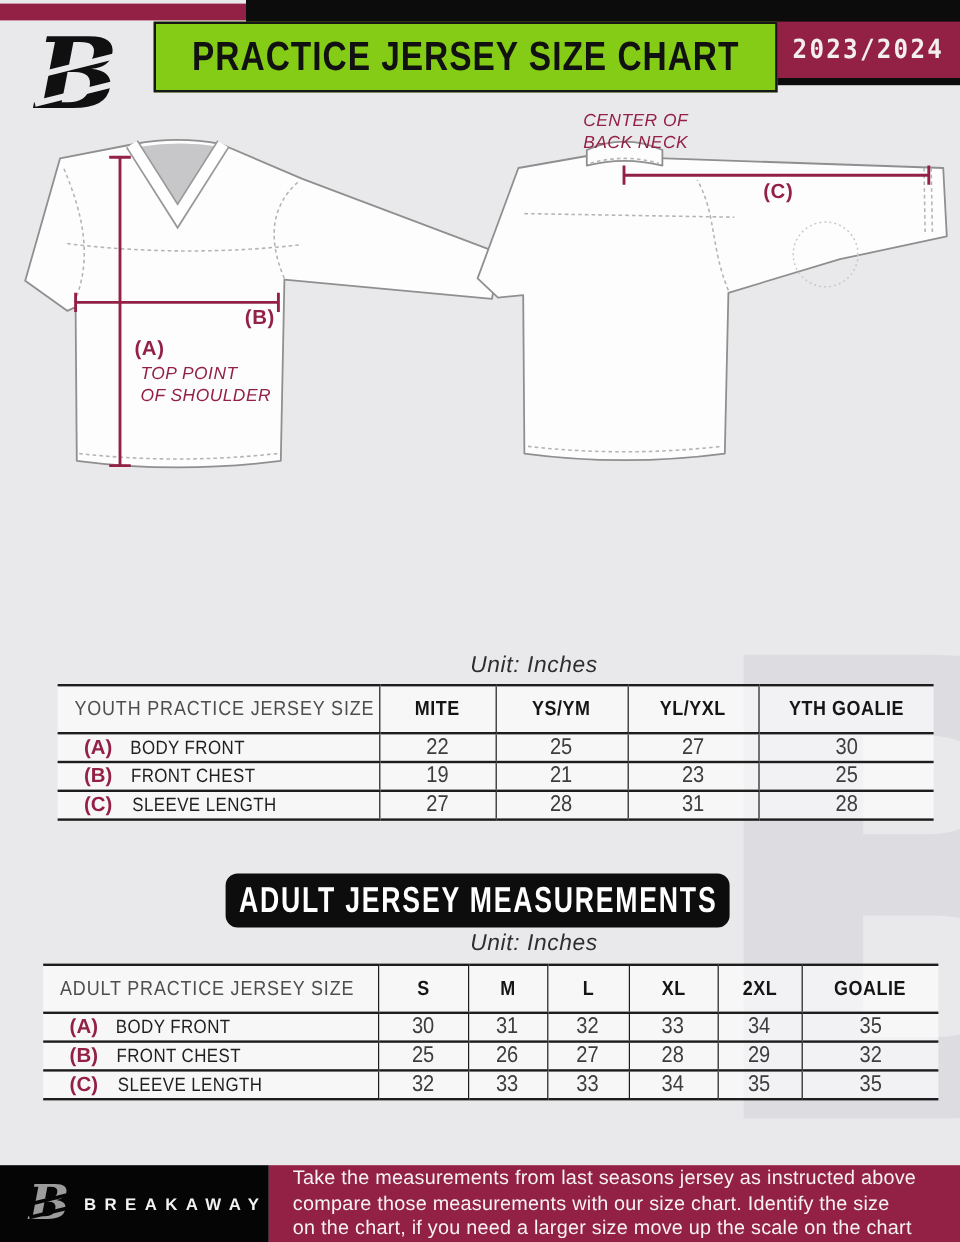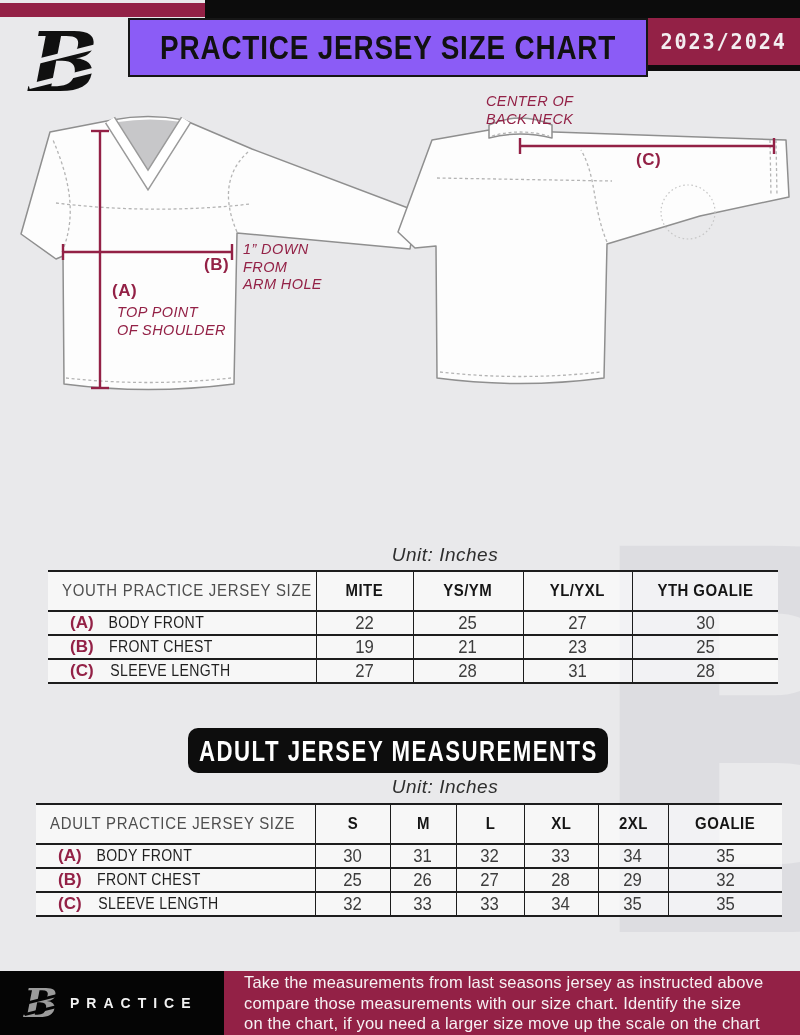--- a/index.html
+++ b/index.html
@@ -23,21 +23,21 @@
     font-size:530px;line-height:.92;font-weight:bold;
     font-family:"DejaVu Sans",sans-serif;
     color:#dddde1;z-index:0;user-select:none;
   }
 
   
   .hdr-black{position:absolute;left:205px;top:0;width:595px;height:71px;background:#0c0c0c;z-index:1;}
   .hdr-strip{position:absolute;left:0;top:3px;width:205px;height:14px;background:var(--maroon);z-index:1;}
   .title-box{
     position:absolute;left:128px;top:18px;width:520px;height:59px;
-    background:#8b5cf6;border:2px solid #161616;z-index:2;
+    background:#84cc16;border:2px solid #161616;z-index:2;
     display:flex;align-items:center;justify-content:center;
   }
   .title-box .t{
     display:inline-block;transform:scaleX(.82);white-space:nowrap;
     font-size:34px;font-weight:bold;letter-spacing:1px;color:#111;
   }
   .season-box{
     position:absolute;left:648px;top:18px;width:152px;height:47px;
     background:var(--maroon);z-index:2;display:flex;align-items:center;justify-content:center;
   }
@@ -190,23 +190,20 @@
       <path class="mline" d="M520,76 L774,76"></path>
       <path class="mline" d="M520,68 L520,84"></path>
       <path class="mline" d="M774,68 L774,84"></path>
     </g>
   </svg>
 
   <span class="diag-label it-label preline" style="left:486px;top:93px;">CENTER OF
 BACK NECK</span>
   <span class="diag-label key-label" style="left:636px;top:150px;">(C)</span>
   <span class="diag-label key-label" style="left:204px;top:255px;">(B)</span>
-  <span class="diag-label it-label preline" style="left:243px;top:241px;">1” DOWN
-FROM
-ARM HOLE</span>
   <span class="diag-label key-label" style="left:112px;top:281px;">(A)</span>
   <span class="diag-label it-label preline" style="left:117px;top:304px;">TOP POINT
 OF SHOULDER</span>
 
 
   <div class="unit" style="top:544px;">Unit: Inches</div>
   <table class="meas" style="left:48px;top:570px;width:730px;">
       <colgroup>
         <col style="width: 268px;">
         <col style="width: 97px;">
@@ -303,21 +300,21 @@
         </tr>
       </tbody>
     </table>
 
   <div class="footer-black">
     <span class="flogo">
       <span class="glyph">B</span>
       <span class="slash f1"></span>
       <span class="slash f2"></span>
     </span>
-    <span class="brand">PRACTICE</span>
+    <span class="brand">BREAKAWAY</span>
   </div>
   <div class="footer-maroon">
     <div class="footer-note preline">Take the measurements from last seasons jersey as instructed above
 compare those measurements  with our size chart. Identify the size
 on the chart, if you need a larger size move up the scale on the chart</div>
   </div>
 
 </div>
 
 </body></html>

